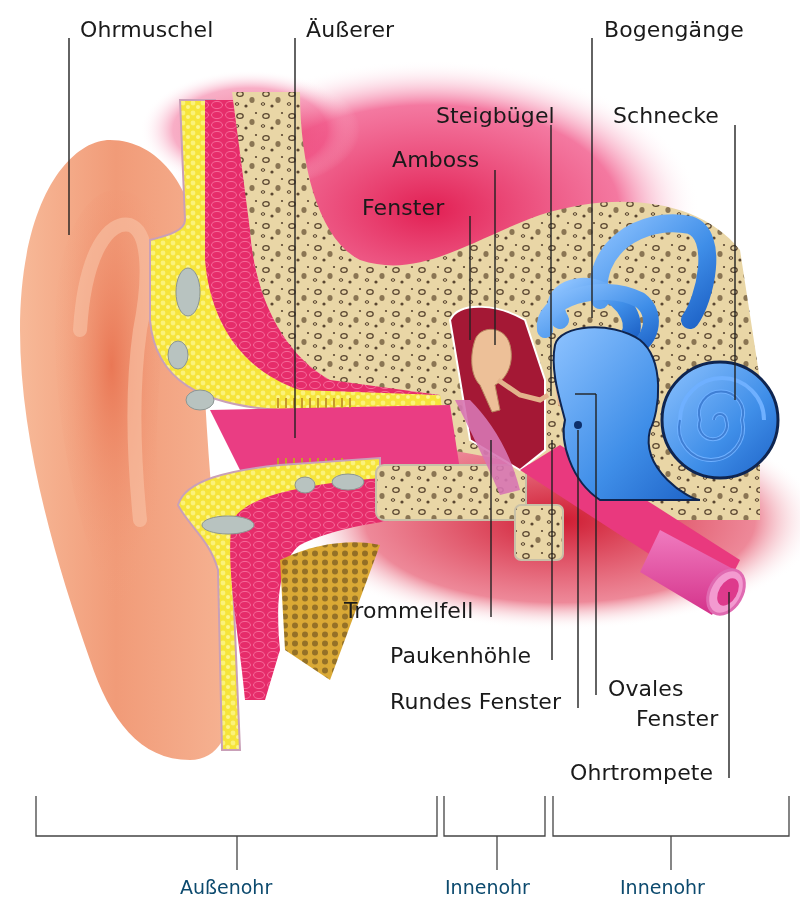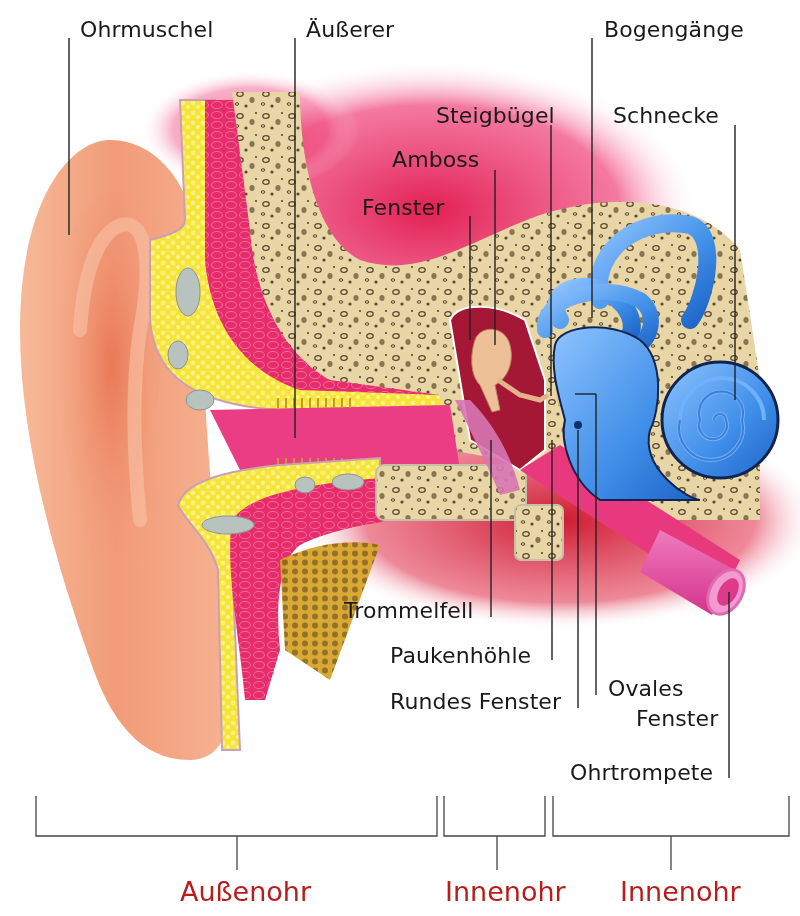--- a/index.html
+++ b/index.html
@@ -2,21 +2,21 @@
 <html><head>
 <meta charset="utf-8">
 <style>
   html, body { margin: 0; padding: 0; background: #ffffff; }
   body { width: 800px; height: 916px; position: relative; overflow: hidden;
          font-family: "DejaVu Sans", "Liberation Sans", sans-serif; }
   #stage { position: absolute; left: 0; top: 0; width: 772px; height: 916px; }
   svg.art { position: absolute; left: 0; top: 0; }
   .label { position: absolute; color: #1a1a1a; font-size: 22px; line-height: 26px;
            white-space: nowrap; letter-spacing: 0.1px; }
-  .region-label { position: absolute; color: #b91c1c; font-size: 27px; white-space: nowrap; }
+  .region-label { position: absolute; color: #0c4a6e; font-size: 19px; white-space: nowrap; }
 </style>
 </head>
 <body>
 
 <div id="stage">
 
   <svg class="art" width="800" height="916" viewBox="0 0 800 916">
     <defs>
       <radialGradient id="glowPink" cx="50%" cy="50%" r="50%">
         <stop offset="0%" stop-color="#e0144a" stop-opacity="0.95"></stop>

